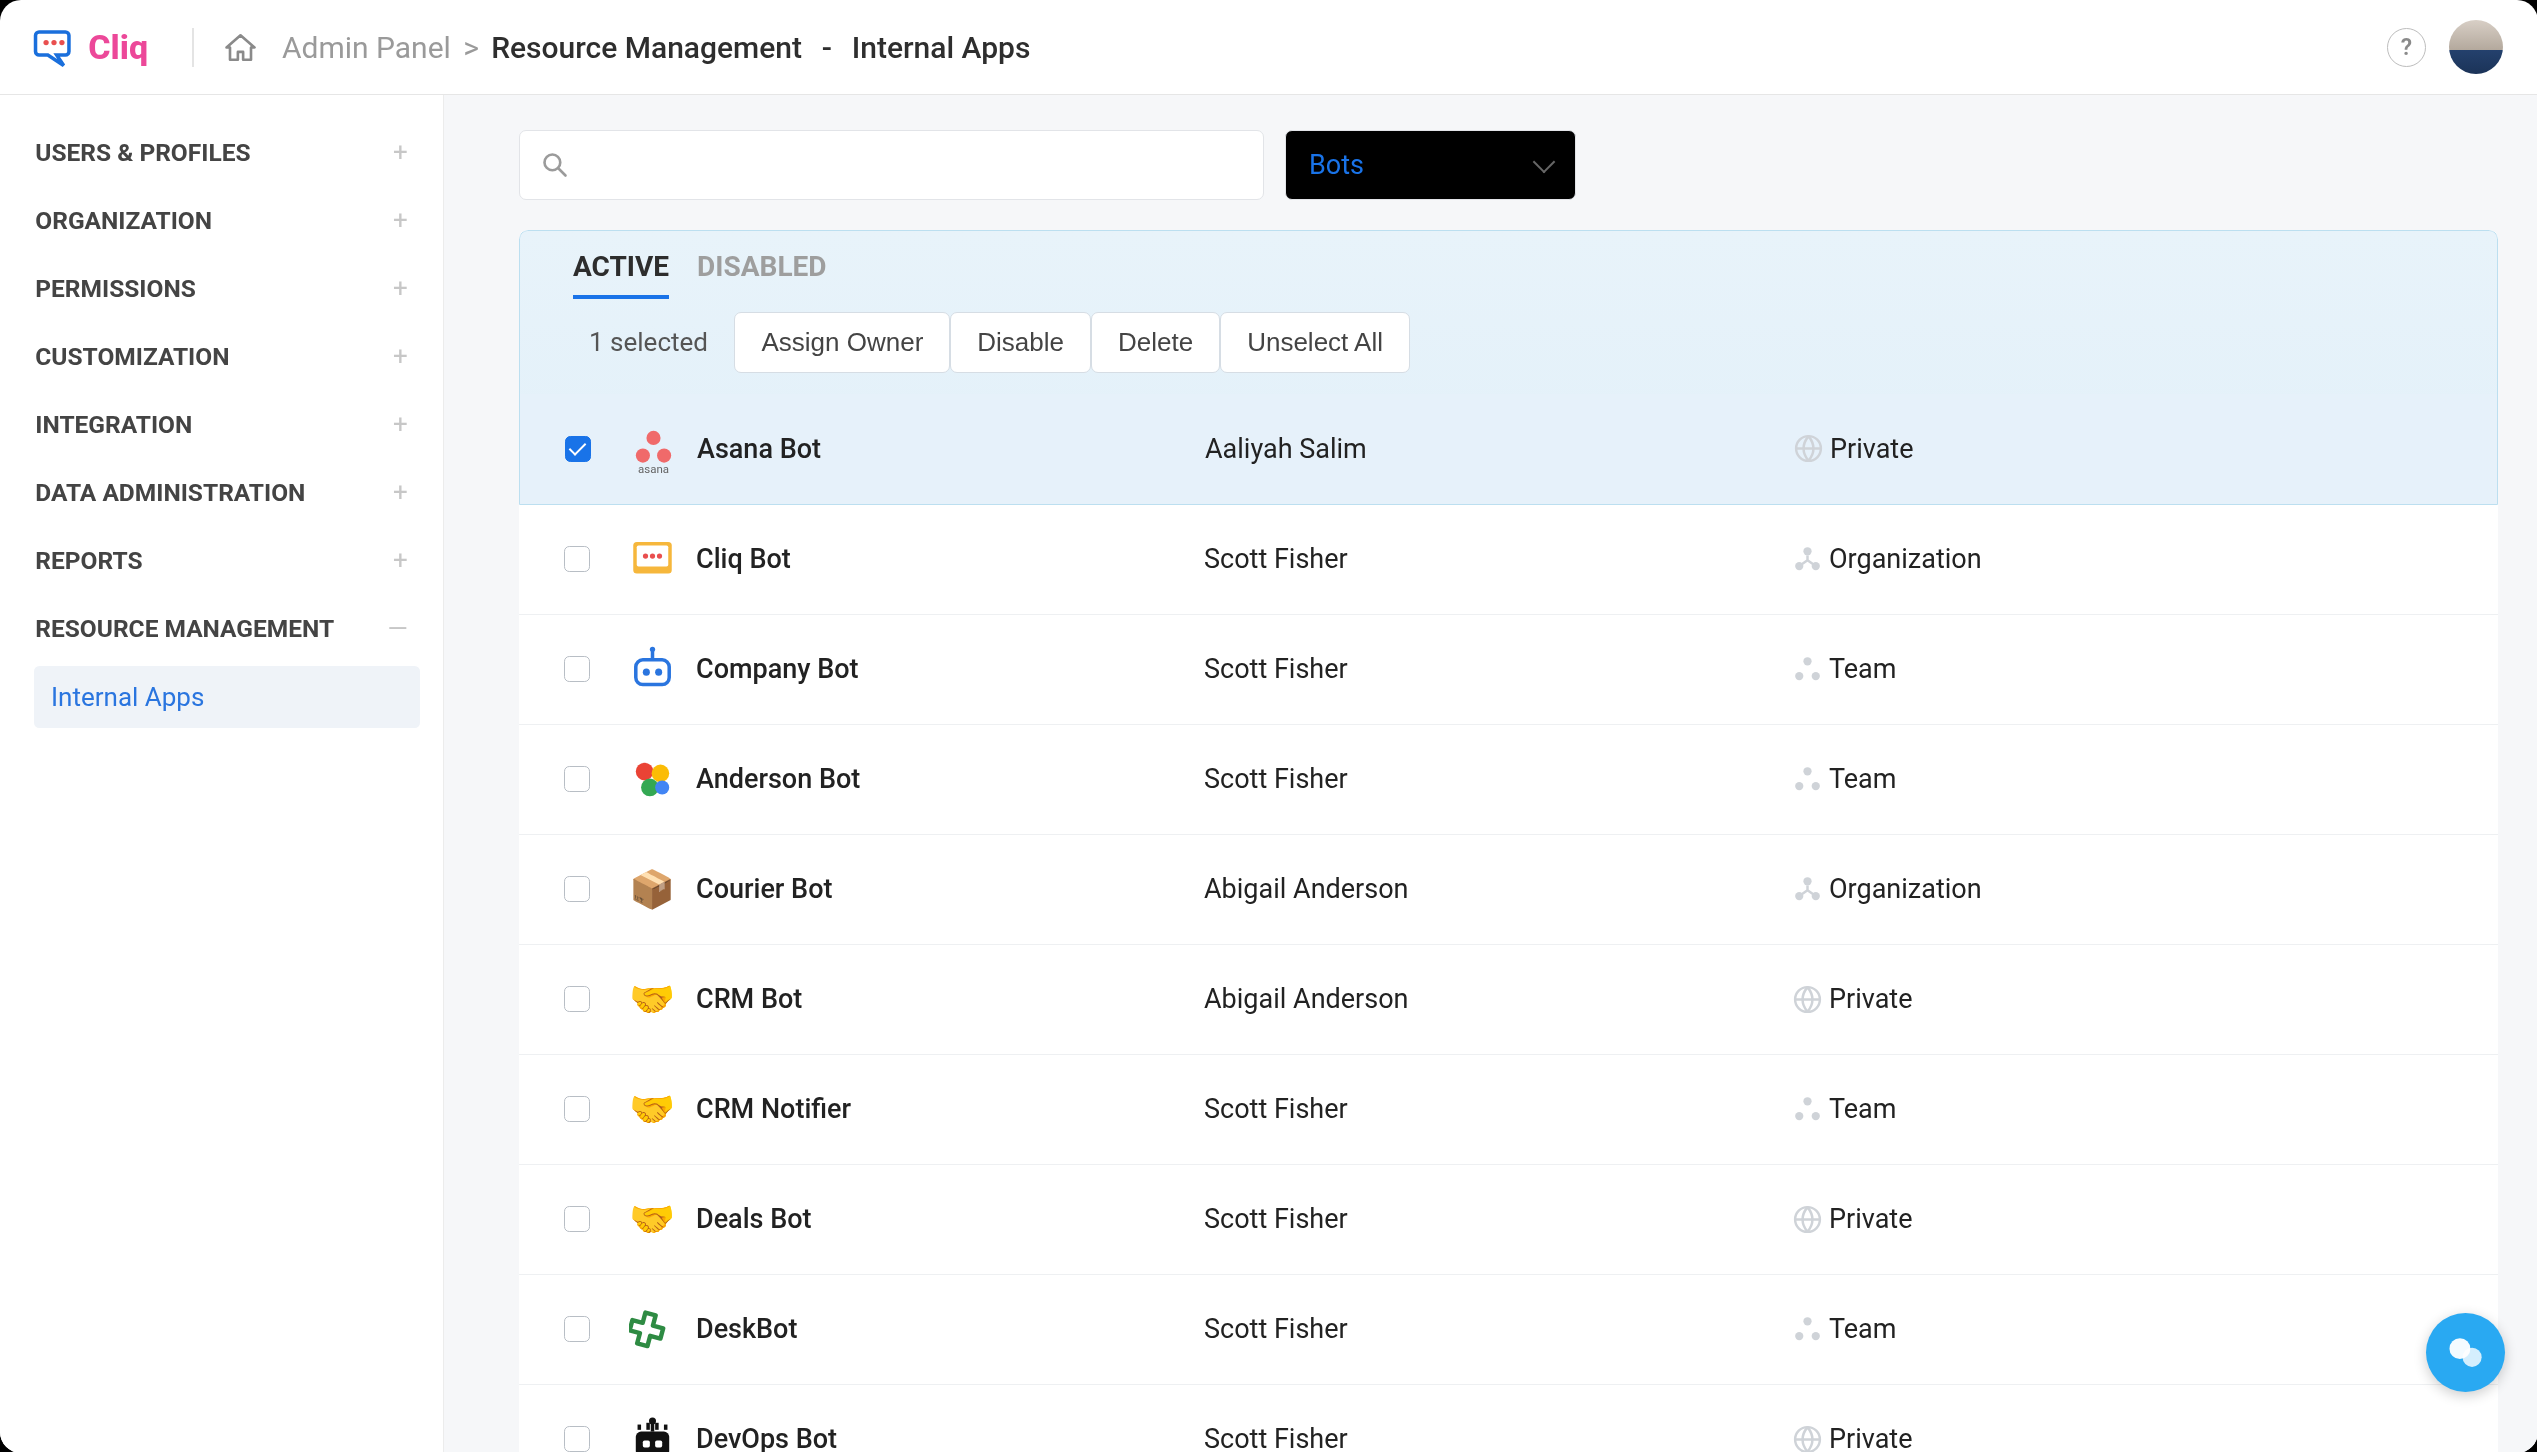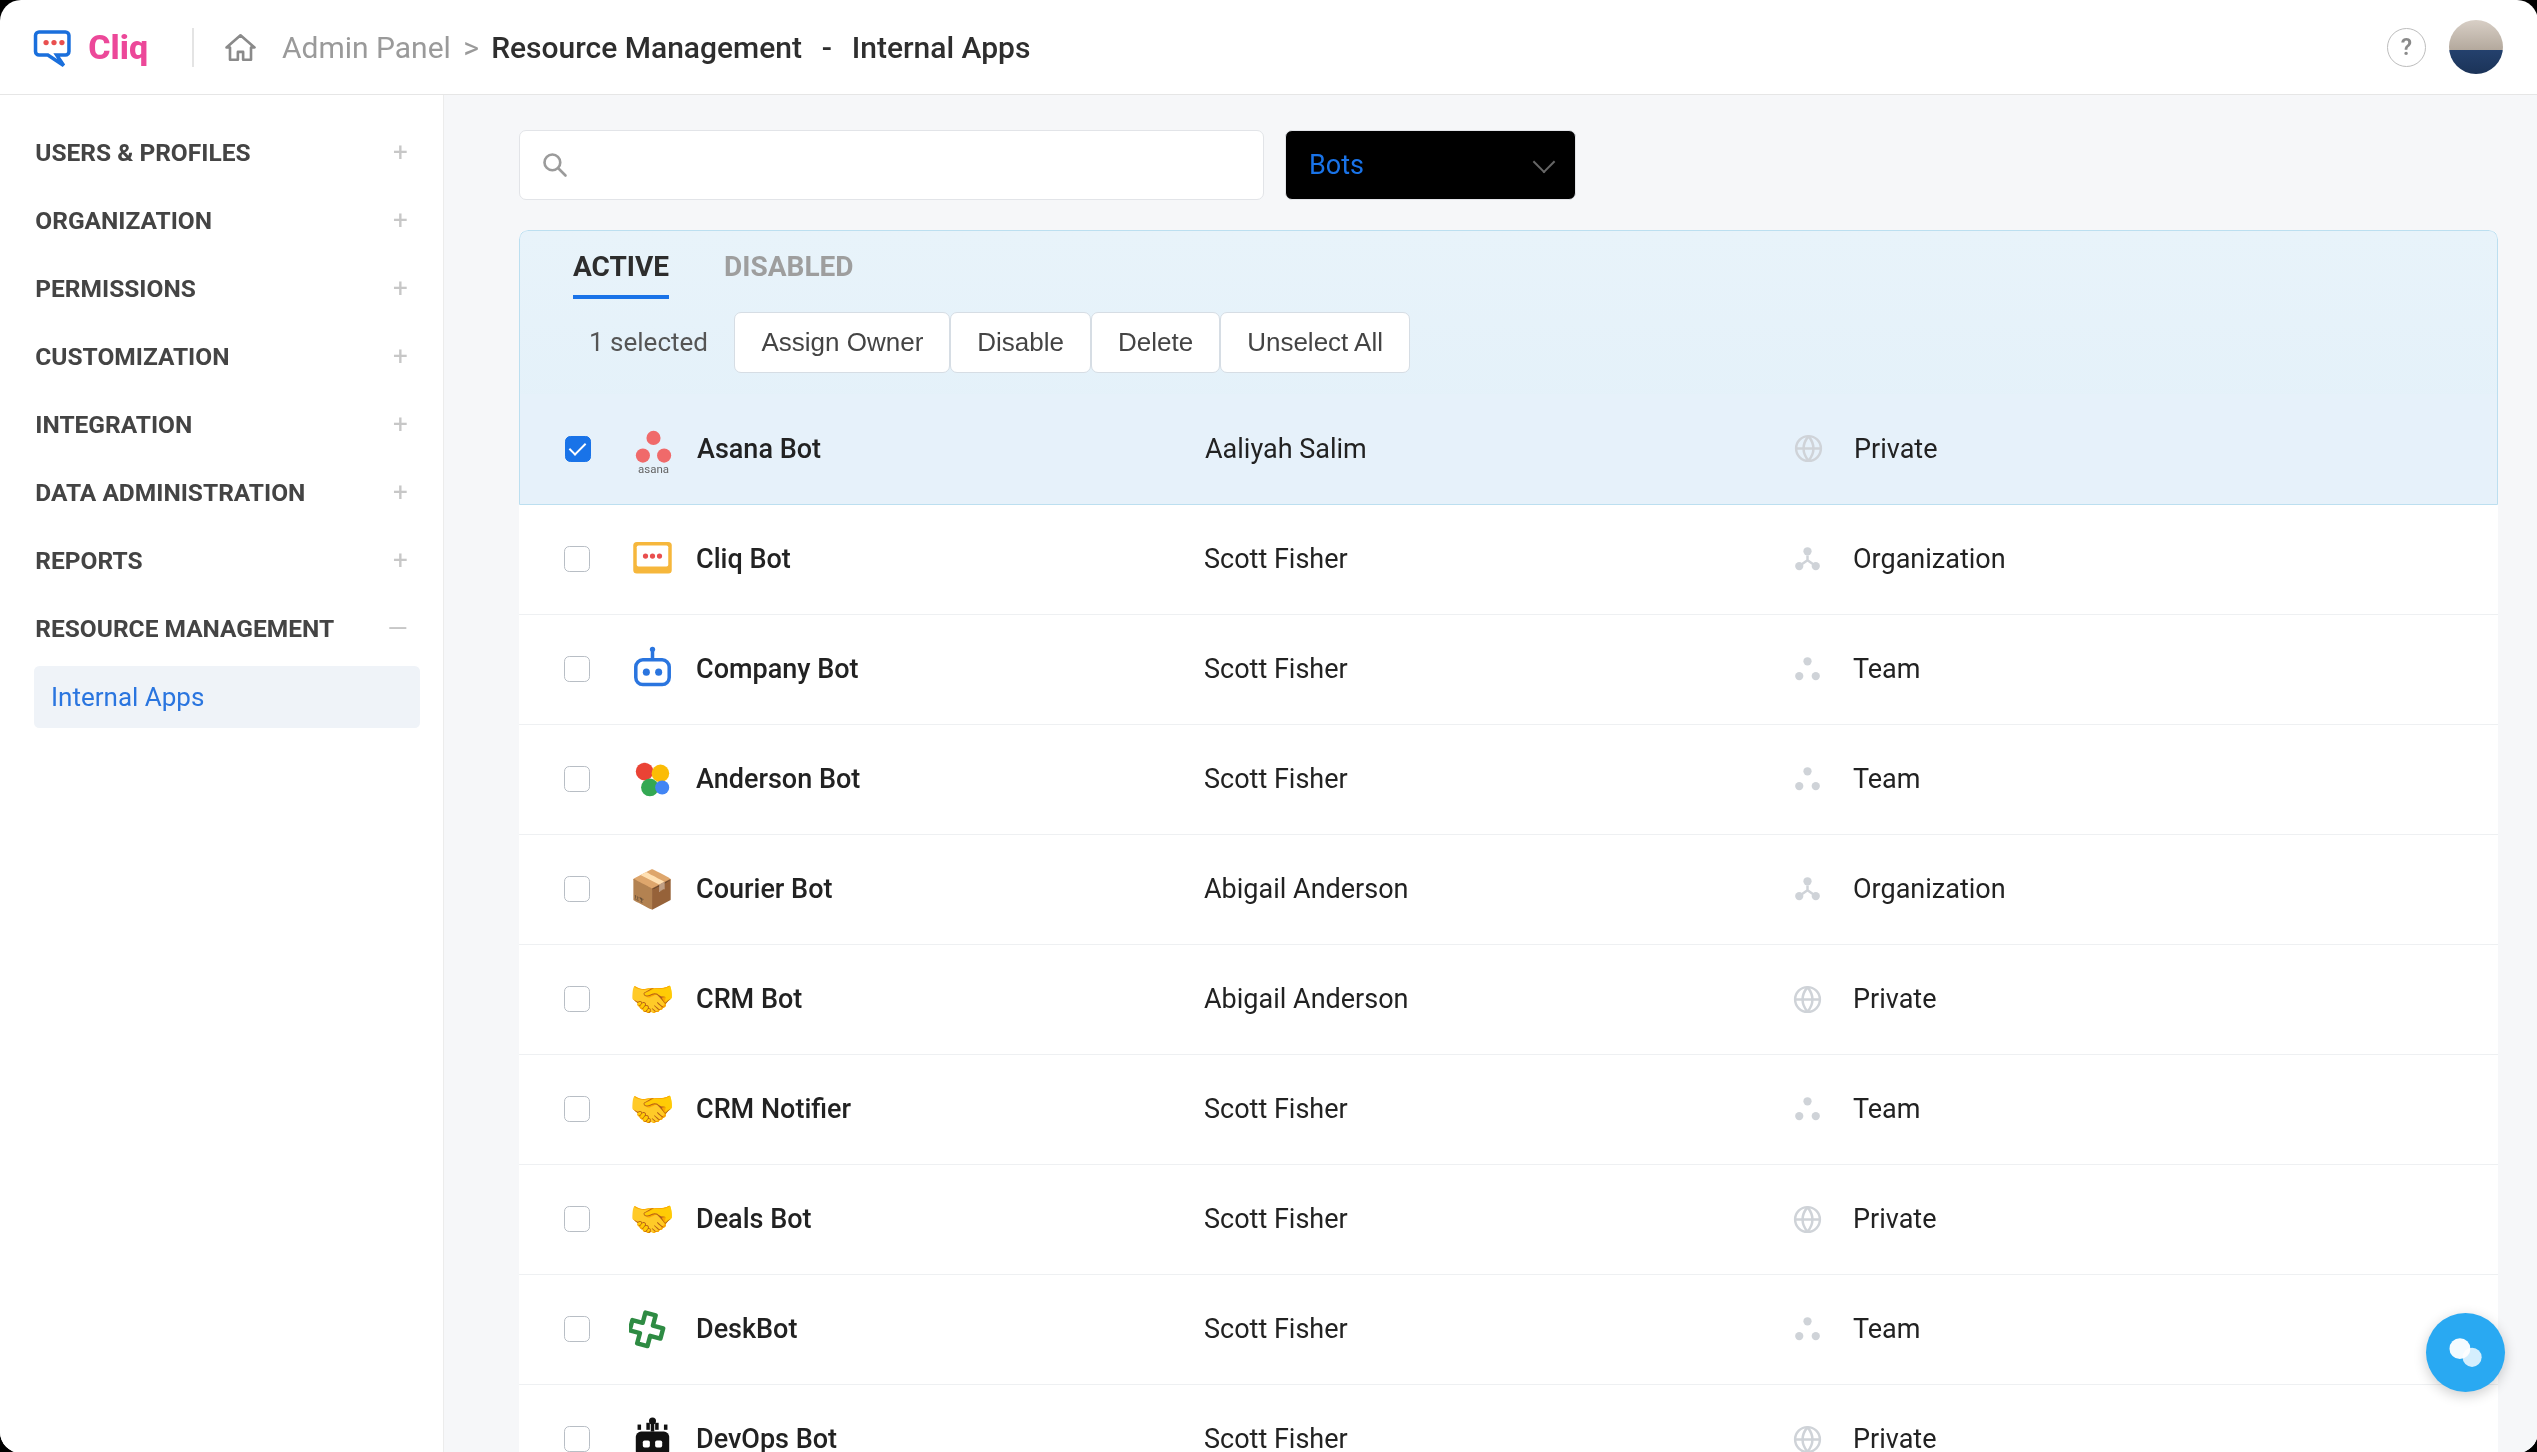--- a/index.html
+++ b/index.html
@@ -99,21 +99,21 @@
   .table-card {
     background: #fff;
     border-radius: 8.8px 8.8px 0 0;
     overflow: hidden;
   }
   .selection-header {
     background: linear-gradient(180deg, #e8f3fa 0%, #e2f0f9 100%);
     border: 1.8px solid #bcdff0;
     border-radius: 8.8px 8.8px 0 0;
   }
-  .tabs-row { display: flex; gap: 55px; padding: 19px 53px 0 53px; }
+  .tabs-row { display: flex; gap: 28px; padding: 19px 53px 0 53px; }
   .tab {
     font-size: 28px; font-weight: 700; color: #9e9e9e; padding-bottom: 12.3px; cursor: pointer;
   }
   .tab.active { color: #2d2d2d; border-bottom: 4.4px solid #1973e8; }
 
   .actions-row { display: flex; align-items: center; padding: 12.3px 53px 21px 53px; }
   .sel-count { color: #555; font-size: 26px; margin-right: 10.5px; padding: 0 16px;}
   .action-btn {
     background: #fff; border: 1.8px solid #d6dde4; border-radius: 7px;
     padding: 14px 26px; font-size: 26px; color: #444; cursor: pointer;
@@ -131,21 +131,21 @@
   .chk {
     width: 26px; height: 26px; border: 1.8px solid #b8bec5; border-radius: 5.3px; background: #fff; cursor: pointer;
     display: flex; align-items: center; justify-content: center;
   }
   .chk.checked { background: #1973e8; border-color: #1973e8; }
   .chk.checked::after { content: ""; width: 7px; height: 14px; border-right: 2.6px solid #fff; border-bottom: 2.6px solid #fff; transform: rotate(45deg); margin-bottom: 3.5px; }
   .cell-icon { width: 88px; display: flex; align-items: center; justify-content: center; }
   .bot-icon { width: 53px; height: 53px; border-radius: 7px; display: flex; align-items: center; justify-content: center; font-size: 30px; }
   .cell-name  { width: 508px; font-size: 27px; color: #222; font-weight: 500; }
   .cell-owner { width: 587px; font-size: 27px; color: #222; }
-  .cell-vis   { flex: 1; display: flex; align-items: center; gap: 29px; font-size: 27px; color: #222; }
+  .cell-vis   { flex: 1; display: flex; align-items: center; gap: 5px; font-size: 27px; color: #222; }
   .vis-icon { width: 33px; height: 33px; color: #cfd3d8; }
 
   
   .fab {
     position: absolute; right: 33px; bottom: 61px;
     width: 79px; height: 79px; border-radius: 50%;
     background: #29a9f2; display: flex; align-items: center; justify-content: center; cursor: pointer;
     box-shadow: 0 3.5px 12.3px rgba(0,0,0,0.2);
   }
 

